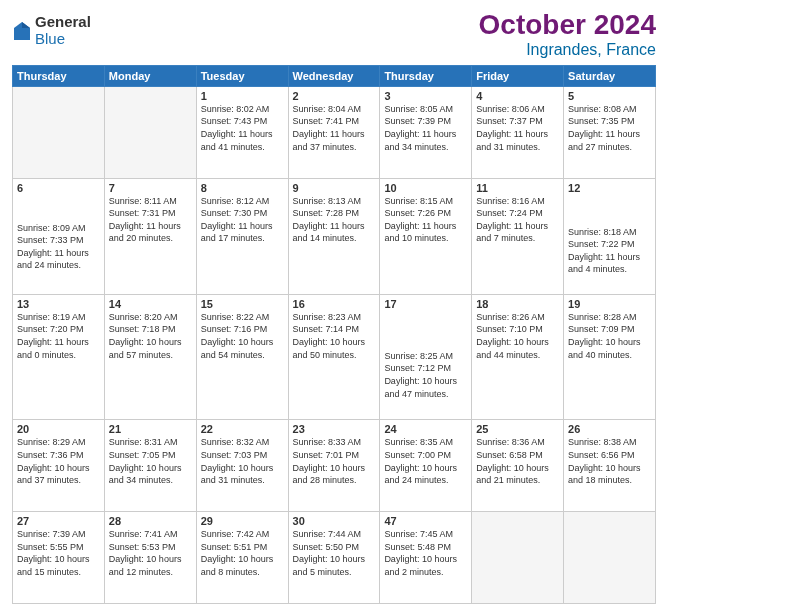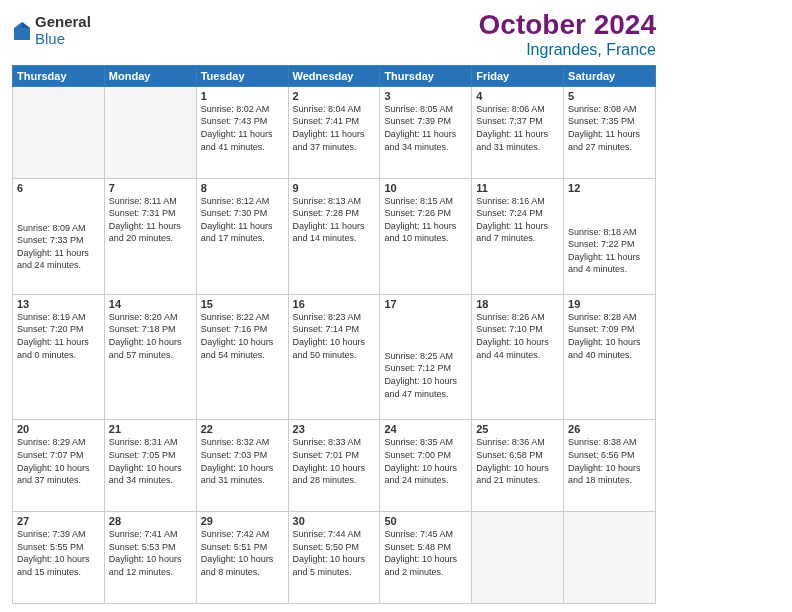--- a/index.html
+++ b/index.html
@@ -260,21 +260,21 @@
             <div class="day-number">19</div>
             <div class="day-info" style="white-space: pre-line;">Sunrise: 8:28 AM
 Sunset: 7:09 PM
 Daylight: 10 hours and 40 minutes.</div>
           </td>
         </tr>
         <tr class="row-alt">
           <td>
             <div class="day-number">20</div>
             <div class="day-info" style="white-space: pre-line;">Sunrise: 8:29 AM
-Sunset: 7:07 PM
+Sunset: 7:36 PM
 Daylight: 10 hours and 37 minutes.</div>
           </td>
           <td>
             <div class="day-number">21</div>
             <div class="day-info" style="white-space: pre-line;">Sunrise: 8:31 AM
 Sunset: 7:05 PM
 Daylight: 10 hours and 34 minutes.</div>
           </td>
           <td>
             <div class="day-number">22</div>
@@ -326,21 +326,21 @@
 Sunset: 5:51 PM
 Daylight: 10 hours and 8 minutes.</div>
           </td>
           <td>
             <div class="day-number">30</div>
             <div class="day-info" style="white-space: pre-line;">Sunrise: 7:44 AM
 Sunset: 5:50 PM
 Daylight: 10 hours and 5 minutes.</div>
           </td>
           <td>
-            <div class="day-number">50</div>
+            <div class="day-number">47</div>
             <div class="day-info" style="white-space: pre-line;">Sunrise: 7:45 AM
 Sunset: 5:48 PM
 Daylight: 10 hours and 2 minutes.</div>
           </td>
           <td class="empty"></td>
           <td class="empty"></td>
         </tr>
       </tbody>
   </table>
 </div>

